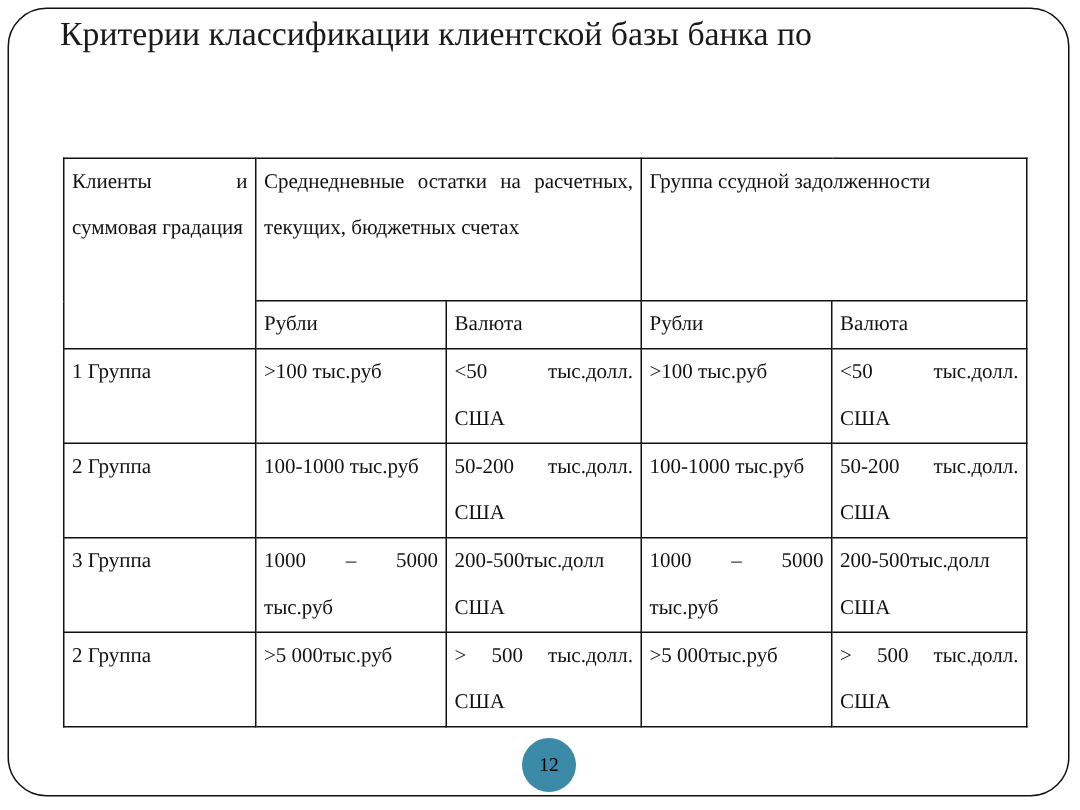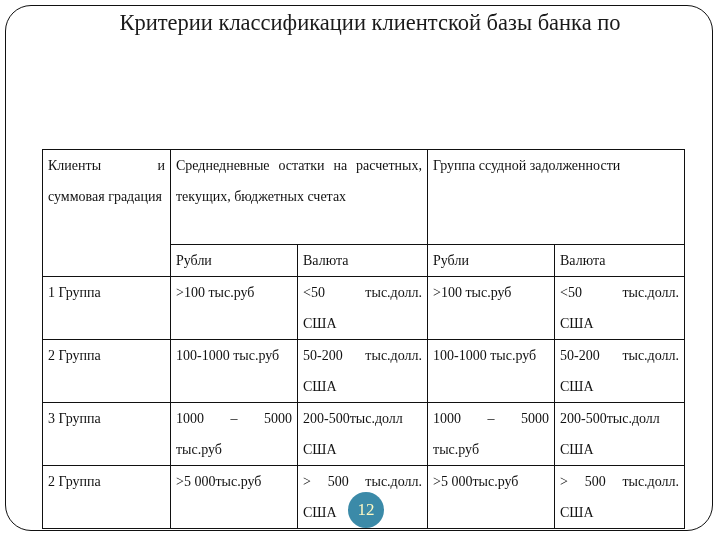--- a/index.html
+++ b/index.html
@@ -1,27 +1,27 @@
 <!DOCTYPE html>
 <html><head>
 <meta charset="utf-8">
 <style>
   html, body { margin: 0; padding: 0; background: #ffffff; }
   body { width: 720px; height: 540px; position: relative; overflow: hidden;
          font-family: "Liberation Serif", "DejaVu Serif", serif; color: #111; }
   .frame { position: absolute; left: 5px; top: 5px; width: 708px; height: 526px;
            border: 1.5px solid #111; border-radius: 26px; box-sizing: border-box; }
-  .title { position: absolute; left: 40px; top: 8px; width: 660px; text-align: center;
+  .title { position: absolute; left: 40px; top: 8px; width: 660px; text-align: left;
            font-size: 22.5px; line-height: 30px; color: #1a1a1a; }
   table.crit { position: absolute; left: 42px; top: 105px; border-collapse: collapse;
-               table-layout: fixed; width: 642px; font-size: 14px; margin-top: 44px; }
+               table-layout: fixed; width: 642px; font-size: 14px; }
   table.crit td { border: 1.3px solid #111; vertical-align: top; padding: 0 5px;
                   line-height: 31px; text-align: justify; text-align-last: left; }
   .badge { position: absolute; left: 348px; top: 492px; width: 36px; height: 36px;
-           border-radius: 50%; background: #3b8aa8; color: #fef9c3; font-size: 17px;
+           border-radius: 50%; background: #3b8aa8; color: #000000; font-size: 13px;
            text-align: center; line-height: 36px; }
 </style>
 </head>
 <body>
 
 <div class="frame"></div>
 
 <div class="title">
   <div>Критерии классификации клиентской базы банка по</div>
 </div>

